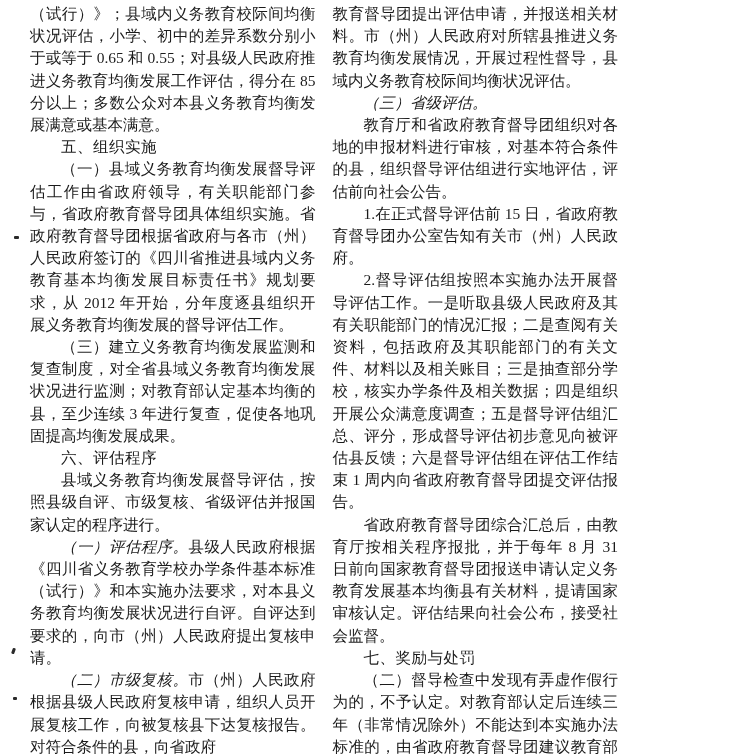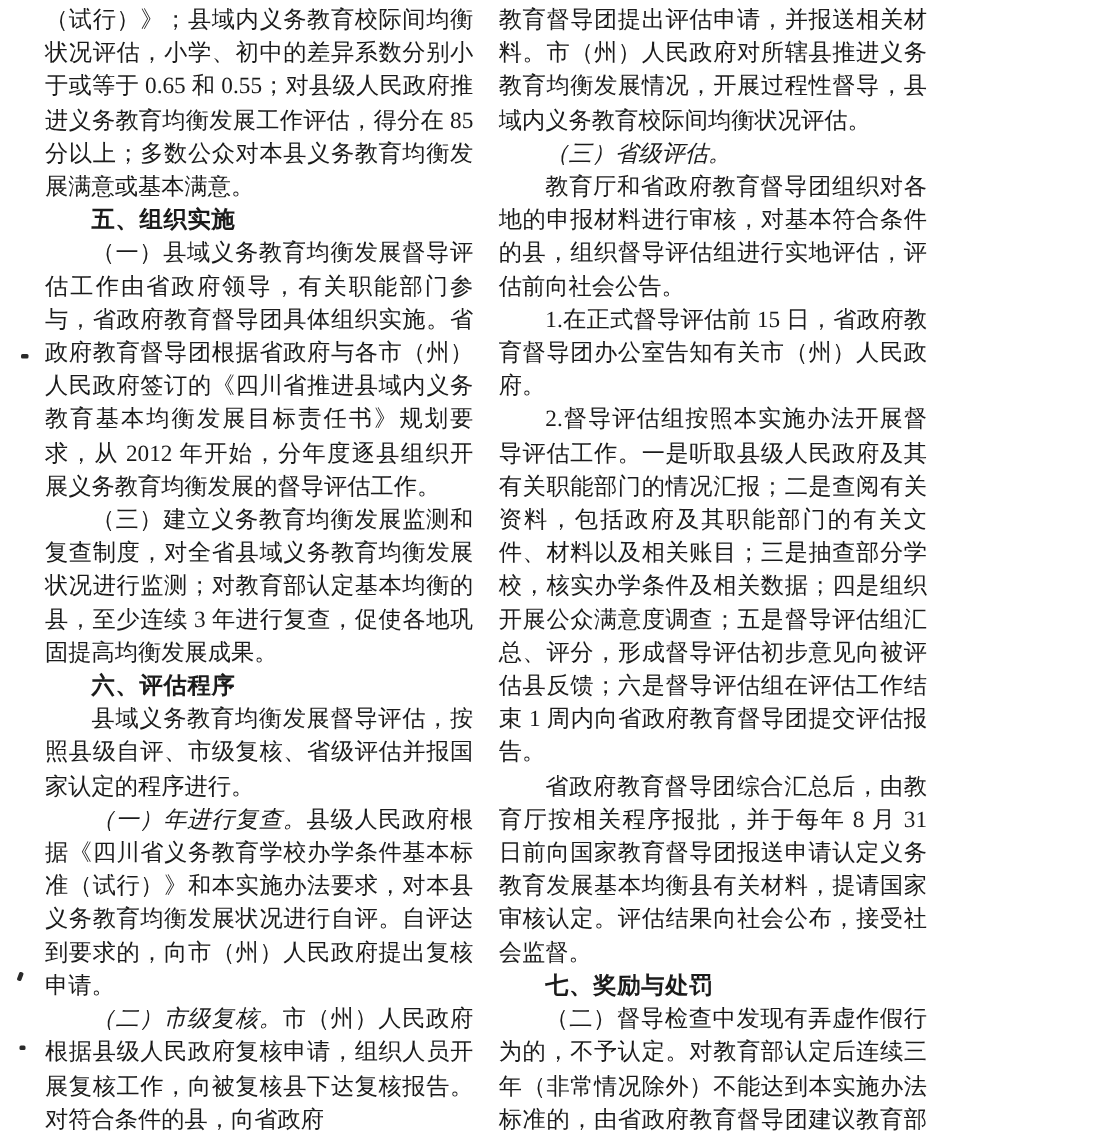--- a/index.html
+++ b/index.html
@@ -29,21 +29,21 @@
     text-align: justify;
   }
   .col p {
     margin: 0;
     text-indent: 2em;
   }
   .col p.cont {
     text-indent: 0;
   }
   .col p.heading {
-    font-weight: bold;
+    font-weight: normal;
     font-family: "Liberation Sans", "DejaVu Sans", sans-serif;
     letter-spacing: 0.5px;
   }
   .kai {
     font-style: italic;
     margin-top: 46px;
   }
   .speck {
     position: absolute;
     background: #2a2a2a;
@@ -65,21 +65,21 @@
   <div class="cols">
 
     <div class="col">
       <p class="cont">（试行）》；县域内义务教育校际间均衡状况评估，小学、初中的差异系数分别小于或等于 0.65 和 0.55；对县级人民政府推进义务教育均衡发展工作评估，得分在 85 分以上；多数公众对本县义务教育均衡发展满意或基本满意。</p>
       <p class="heading">五、组织实施</p>
       <p>（一）县域义务教育均衡发展督导评估工作由省政府领导，有关职能部门参与，省政府教育督导团具体组织实施。省政府教育督导团根据省政府与各市（州）人民政府签订的《四川省推进县域内义务教育基本均衡发展目标责任书》规划要求，从 2012 年开始，分年度逐县组织开展义务教育均衡发展的督导评估工作。</p>
       <p>（三）建立义务教育均衡发展监测和复查制度，对全省县域义务教育均衡发展状况进行监测；对教育部认定基本均衡的县，至少连续 3 年进行复查，促使各地巩固提高均衡发展成果。</p>
       <p class="heading">六、评估程序</p>
       <p>县域义务教育均衡发展督导评估，按照县级自评、市级复核、省级评估并报国家认定的程序进行。</p>
       <p>
-        <span class="kai">（一）年进行复查。</span><span>县级人民政府根据《四川省义务教育学校办学条件基本标准（试行）》和本实施办法要求，对本县义务教育均衡发展状况进行自评。自评达到要求的，向市（州）人民政府提出复核申请。</span>
+        <span class="kai">（一）评估程序。</span><span>县级人民政府根据《四川省义务教育学校办学条件基本标准（试行）》和本实施办法要求，对本县义务教育均衡发展状况进行自评。自评达到要求的，向市（州）人民政府提出复核申请。</span>
       </p>
       <p>
         <span class="kai">（二）市级复核。</span><span>市（州）人民政府根据县级人民政府复核申请，组织人员开展复核工作，向被复核县下达复核报告。对符合条件的县，向省政府</span>
       </p>
     </div>
 
     <div class="col">
       <p class="cont">教育督导团提出评估申请，并报送相关材料。市（州）人民政府对所辖县推进义务教育均衡发展情况，开展过程性督导，县域内义务教育校际间均衡状况评估。</p>
       <p>
         <span class="kai">（三）省级评估。</span>

